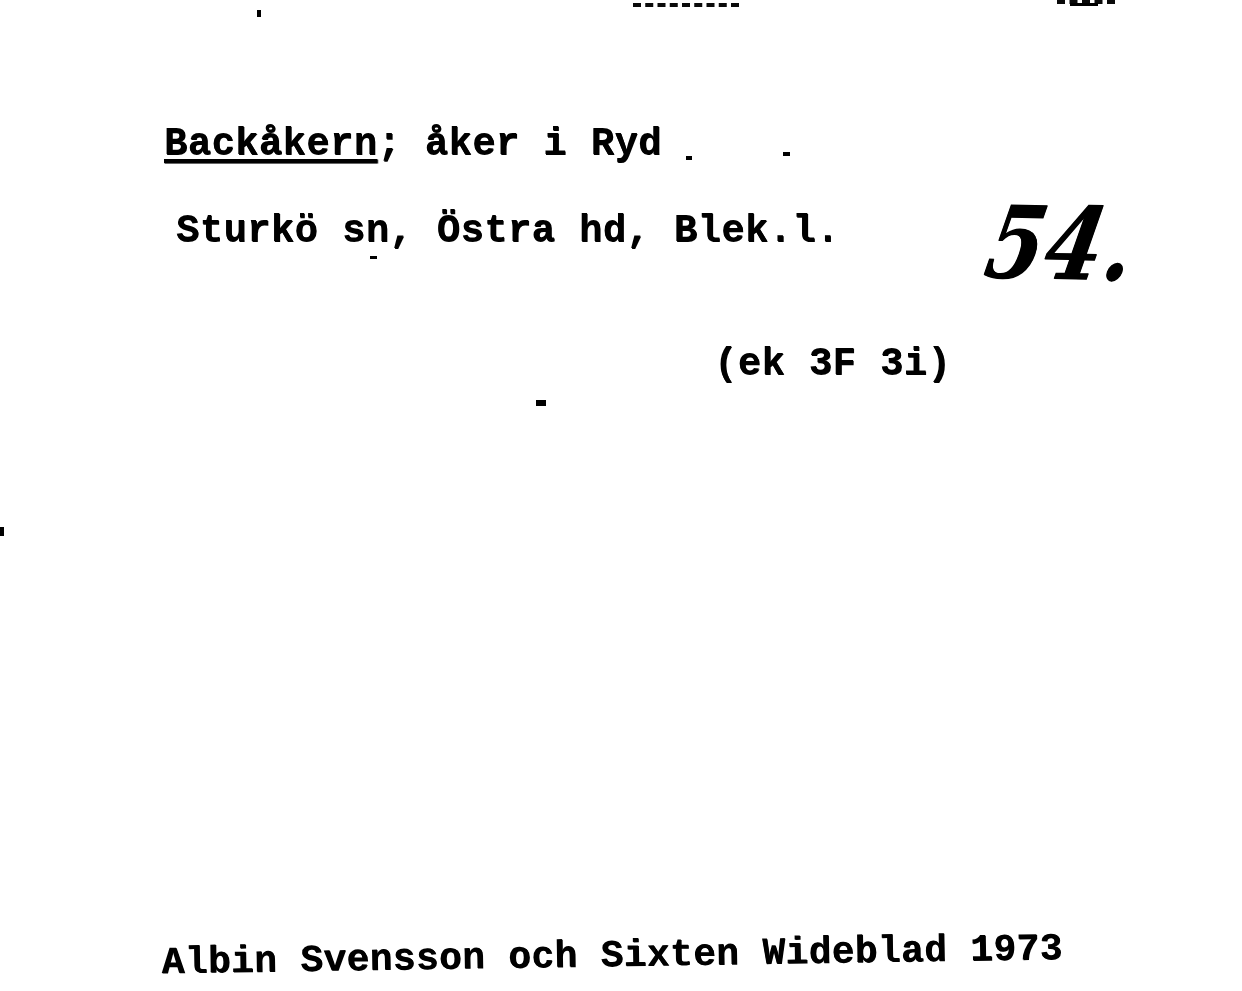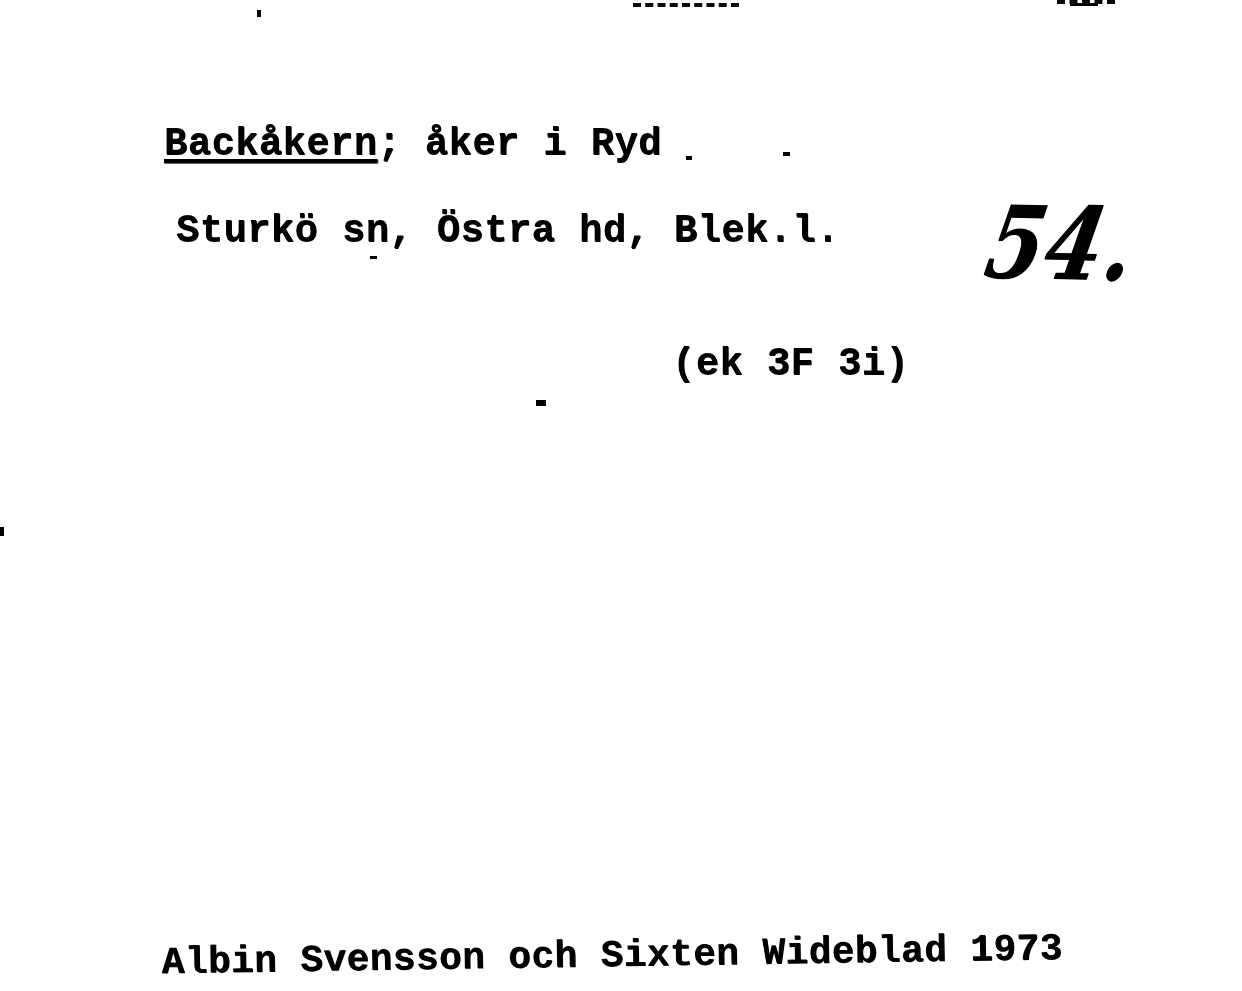--- a/index.html
+++ b/index.html
@@ -28,21 +28,21 @@
     text-shadow: 0.6px 0.6px 0 #000;
   }
   .headword-line { left: 146px; top: 122px; margin-left: 18px; }
   .headword-underline {
     text-decoration: underline;
     text-decoration-thickness: 4px;
     text-underline-offset: 5px;
     text-decoration-color: #000;
   }
   .location-line { left: 148px; top: 209px; margin-left: 28px; }
-  .map-ref-line  { left: 672px; top: 342px; }
+  .map-ref-line  { left: 714px; top: 342px; }
   .description-line { left: 146px; top: 416px; }
   .attribution-line {
     left: 162px;
     top: 941px;
     font-size: 38px;
     transform: rotate(-0.9deg);
     transform-origin: left bottom;
   }
   .card-number {
     position: absolute;

